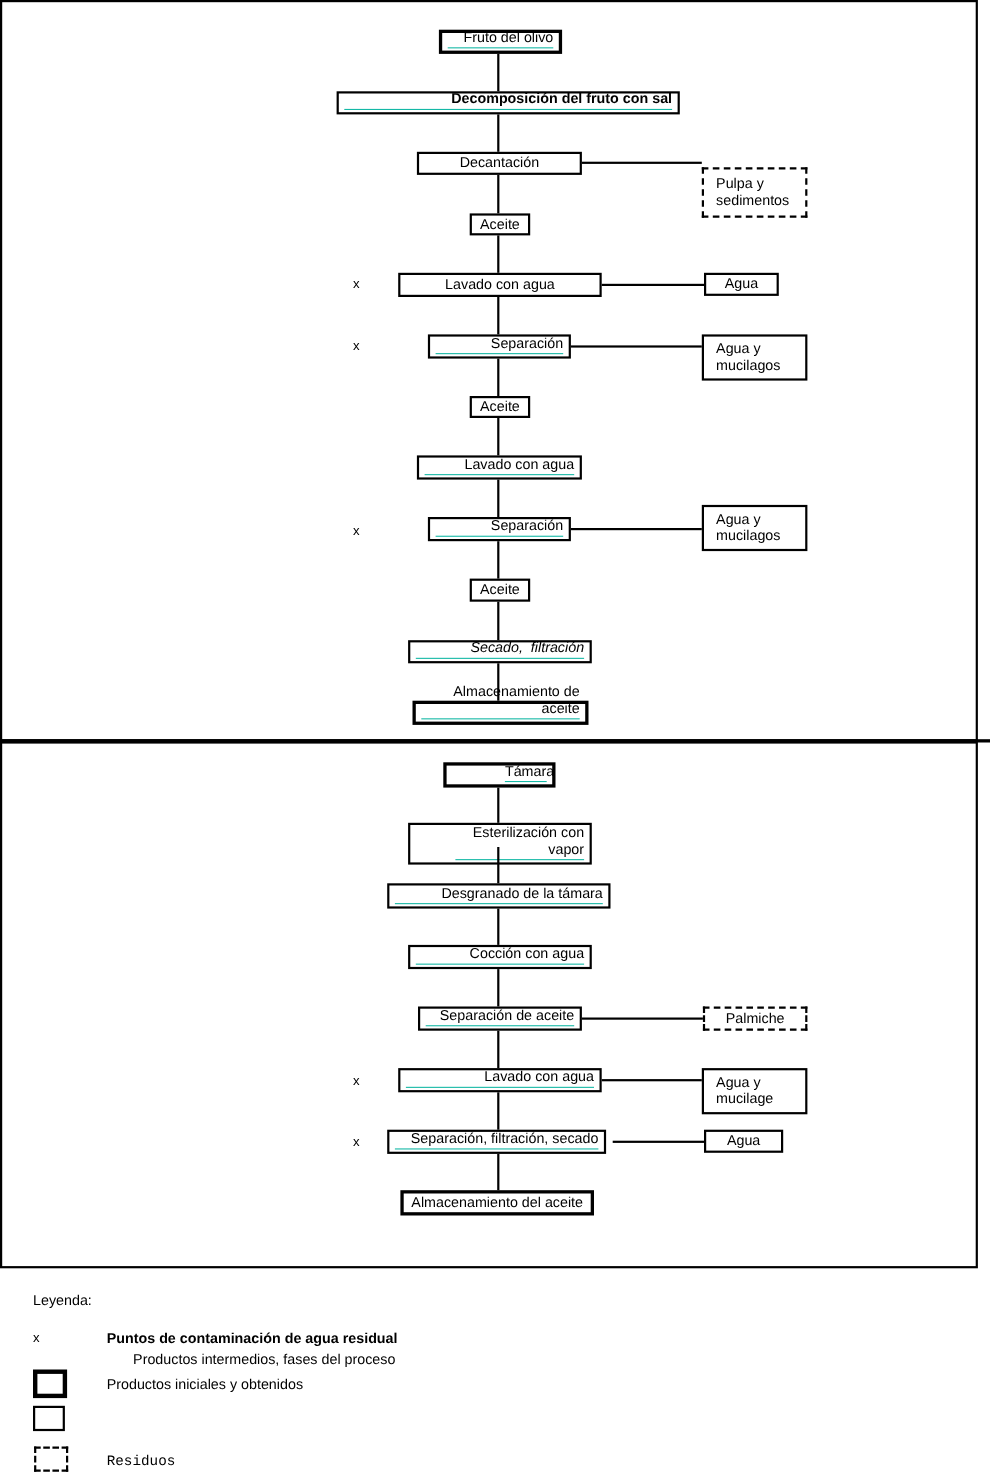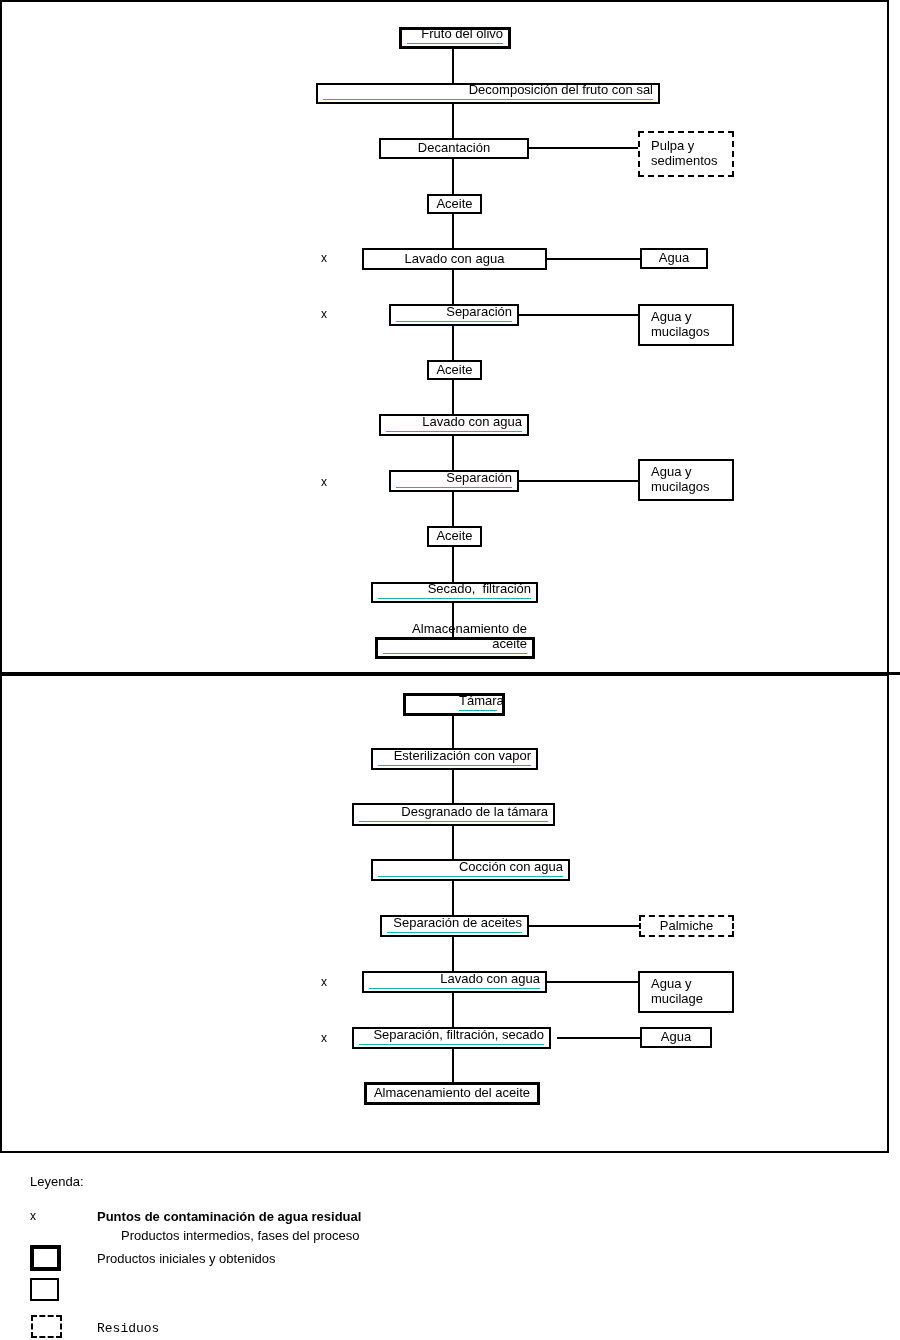--- a/index.html
+++ b/index.html
@@ -48,27 +48,27 @@
 
 <div id="stage">
   <div class="frame" id="frame-top"></div>
   <div class="frame" id="frame-bottom"></div>
   <div id="divider"></div>
 
   <div id="nodes-layer">
       <div class="node start ul" style="left: 399px; top: 27px; width: 112px; height: 22px;">
         <span class="inner">Fruto del olivo</span>
       </div>
-      <div class="node process ul" style="left: 316px; top: 83px; width: 344px; height: 21px;">
+      <div class="node process ul" style="left: 306px; top: 83px; width: 312px; height: 21px; font-weight: bold;">
         <span class="inner">Decomposición del fruto con sal</span>
       </div>
       <div class="node process" style="left: 379px; top: 138px; width: 150px; height: 21px;">
         <span class="inner">Decantación</span>
       </div>
-      <div class="node residue ml" style="left: 638px; top: 131px; width: 96px; height: 46px;">
+      <div class="node residue ml" style="left: 638px; top: 152px; width: 96px; height: 46px;">
         <span class="inner">Pulpa y
 sedimentos</span>
       </div>
       <div class="node output" style="left: 427px; top: 194px; width: 55px; height: 20px;">
         <span class="inner">Aceite</span>
       </div>
       <div class="node process" style="left: 362px; top: 248px; width: 185px; height: 22px;">
         <span class="inner">Lavado con agua</span>
       </div>
       <div class="node output" style="left: 640px; top: 248px; width: 68px; height: 21px;">
@@ -90,21 +90,21 @@
       <div class="node process ul" style="left: 389px; top: 470px; width: 130px; height: 22px;">
         <span class="inner">Separación</span>
       </div>
       <div class="node output ml" style="left: 638px; top: 459px; width: 96px; height: 42px;">
         <span class="inner">Agua y
 mucilagos</span>
       </div>
       <div class="node output" style="left: 427px; top: 526px; width: 55px; height: 21px;">
         <span class="inner">Aceite</span>
       </div>
-      <div class="node process ul" style="left: 371px; top: 582px; width: 167px; height: 21px;">
+      <div class="node process ul" style="left: 371px; top: 582px; width: 167px; height: 21px; font-style: italic;">
         <span class="inner">Secado,&nbsp; filtración</span>
       </div>
       <div class="node start ul" style="left: 375px; top: 637px; width: 160px; height: 22px;">
         <span class="inner">Almacenamiento de aceite</span>
       </div>
       <div class="vl" style="left: 452px; top: 49px; width: 2px; height: 34px;"></div>
       <div class="vl" style="left: 452px; top: 104px; width: 2px; height: 34px;"></div>
       <div class="vl" style="left: 452px; top: 159px; width: 2px; height: 35px;"></div>
       <div class="vl" style="left: 452px; top: 214px; width: 2px; height: 34px;"></div>
       <div class="vl" style="left: 452px; top: 270px; width: 2px; height: 34px;"></div>
@@ -117,31 +117,31 @@
       <div class="hl" style="left: 529px; top: 147px; width: 109px; height: 2px;"></div>
       <div class="hl" style="left: 547px; top: 258px; width: 93px; height: 2px;"></div>
       <div class="hl" style="left: 519px; top: 314px; width: 119px; height: 2px;"></div>
       <div class="hl" style="left: 519px; top: 480px; width: 119px; height: 2px;"></div>
       <span class="xmark" style="left: 321px; top: 252px;">x</span>
       <span class="xmark" style="left: 321px; top: 308px;">x</span>
       <span class="xmark" style="left: 321px; top: 476px;">x</span>
       <div class="node start ul" style="left: 403px; top: 693px; width: 102px; height: 23px; padding-left: 48px;">
         <span class="inner">Támara</span>
       </div>
-      <div class="node process ul" style="left: 371px; top: 748px; width: 167px; height: 22px;">
+      <div class="node process ul" style="left: 371px; top: 748px; width: 167px; height: 38px; padding-left: 36px;">
         <span class="inner">Esterilización con vapor</span>
       </div>
       <div class="node process ul" style="left: 352px; top: 803px; width: 203px; height: 23px;">
         <span class="inner">Desgranado de la támara</span>
       </div>
-      <div class="node process ul" style="left: 371px; top: 859px; width: 199px; height: 22px;">
+      <div class="node process ul" style="left: 371px; top: 859px; width: 167px; height: 22px;">
         <span class="inner">Cocción con agua</span>
       </div>
       <div class="node process ul" style="left: 380px; top: 915px; width: 149px; height: 22px;">
-        <span class="inner">Separación de aceites</span>
+        <span class="inner">Separación de aceite</span>
       </div>
       <div class="node residue" style="left: 639px; top: 915px; width: 95px; height: 22px;">
         <span class="inner">Palmiche</span>
       </div>
       <div class="node process ul" style="left: 362px; top: 971px; width: 185px; height: 22px;">
         <span class="inner">Lavado con agua</span>
       </div>
       <div class="node output ml" style="left: 638px; top: 971px; width: 96px; height: 42px;">
         <span class="inner">Agua y
 mucilage</span>

